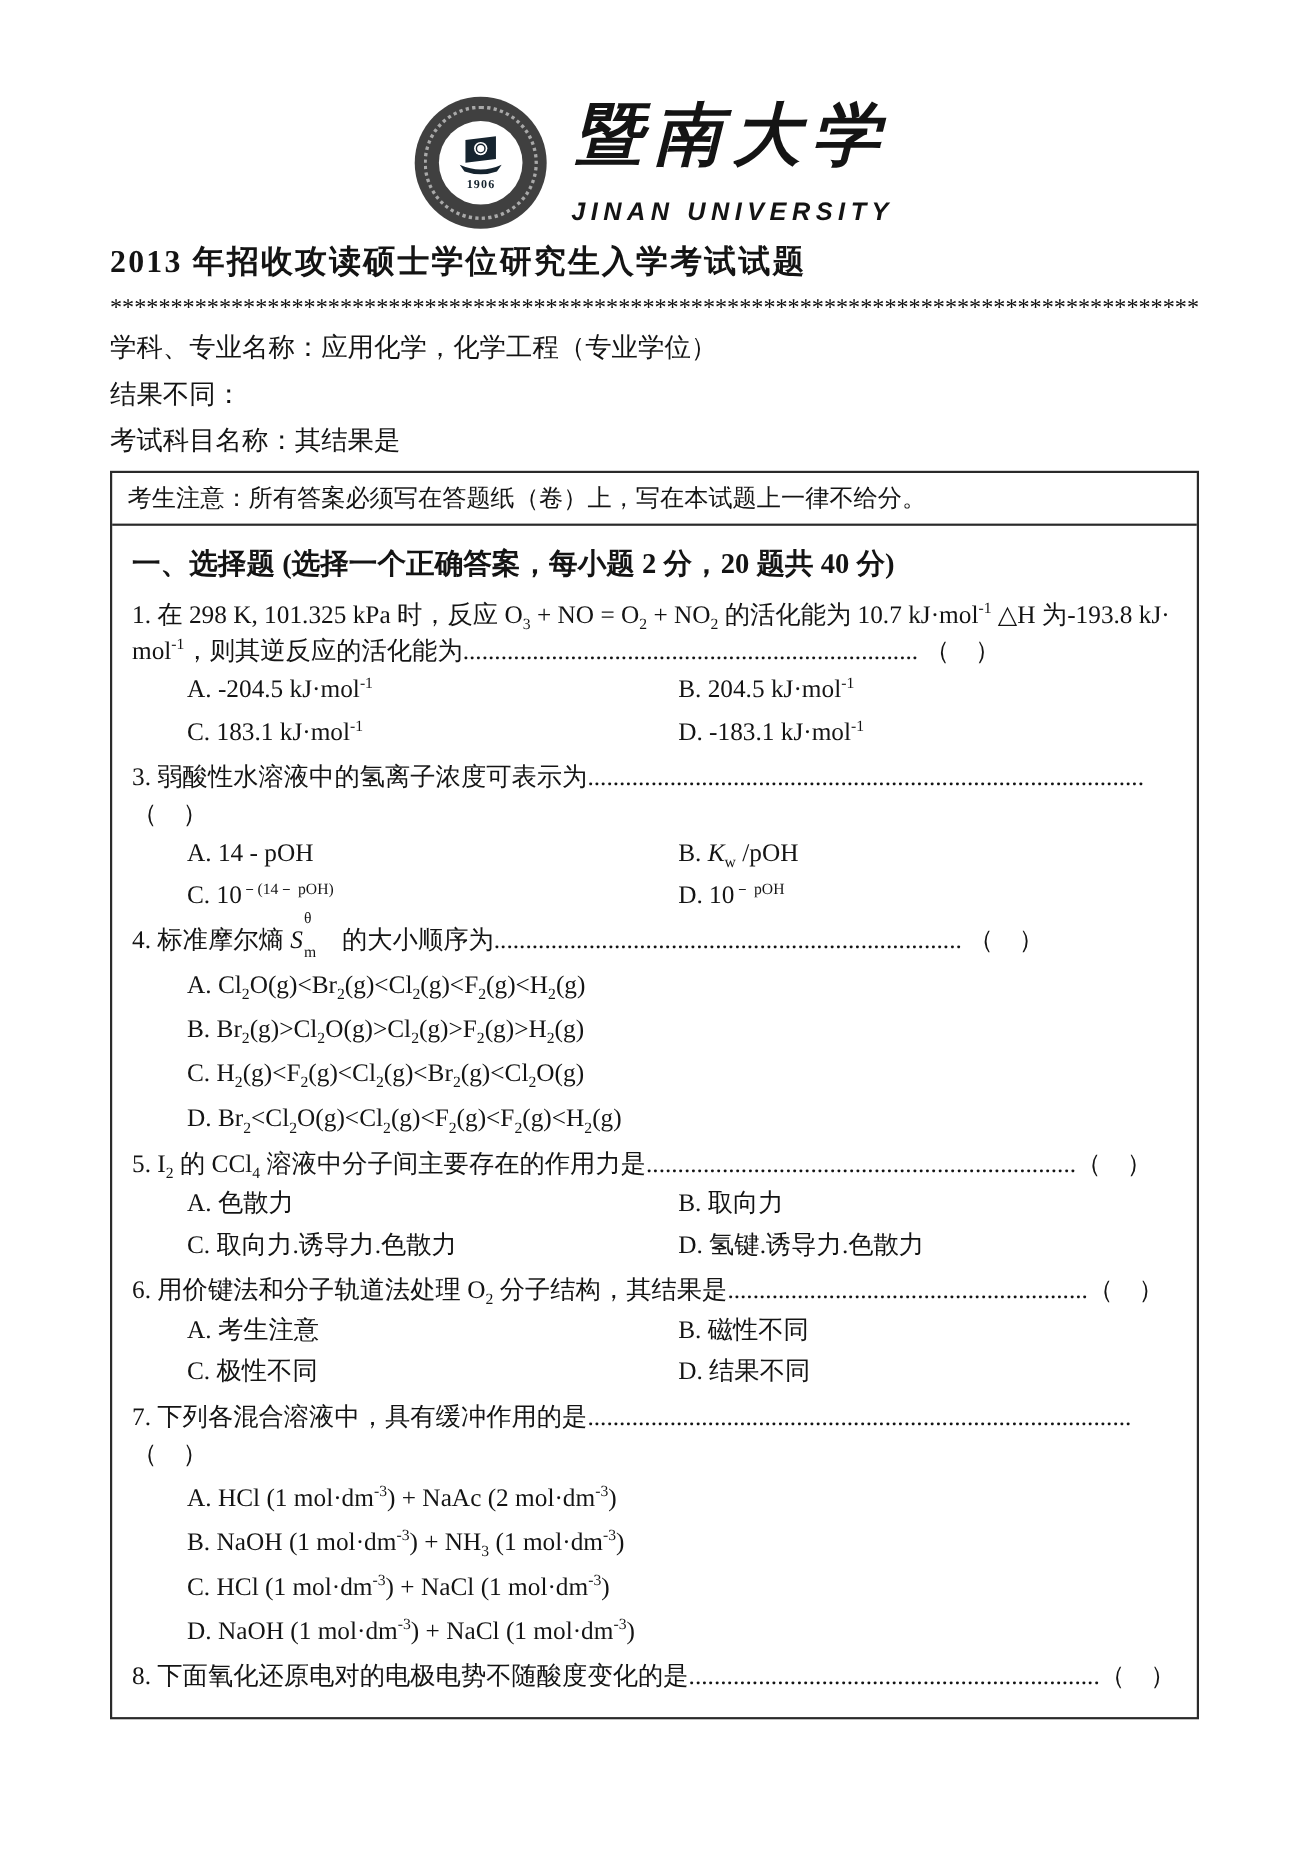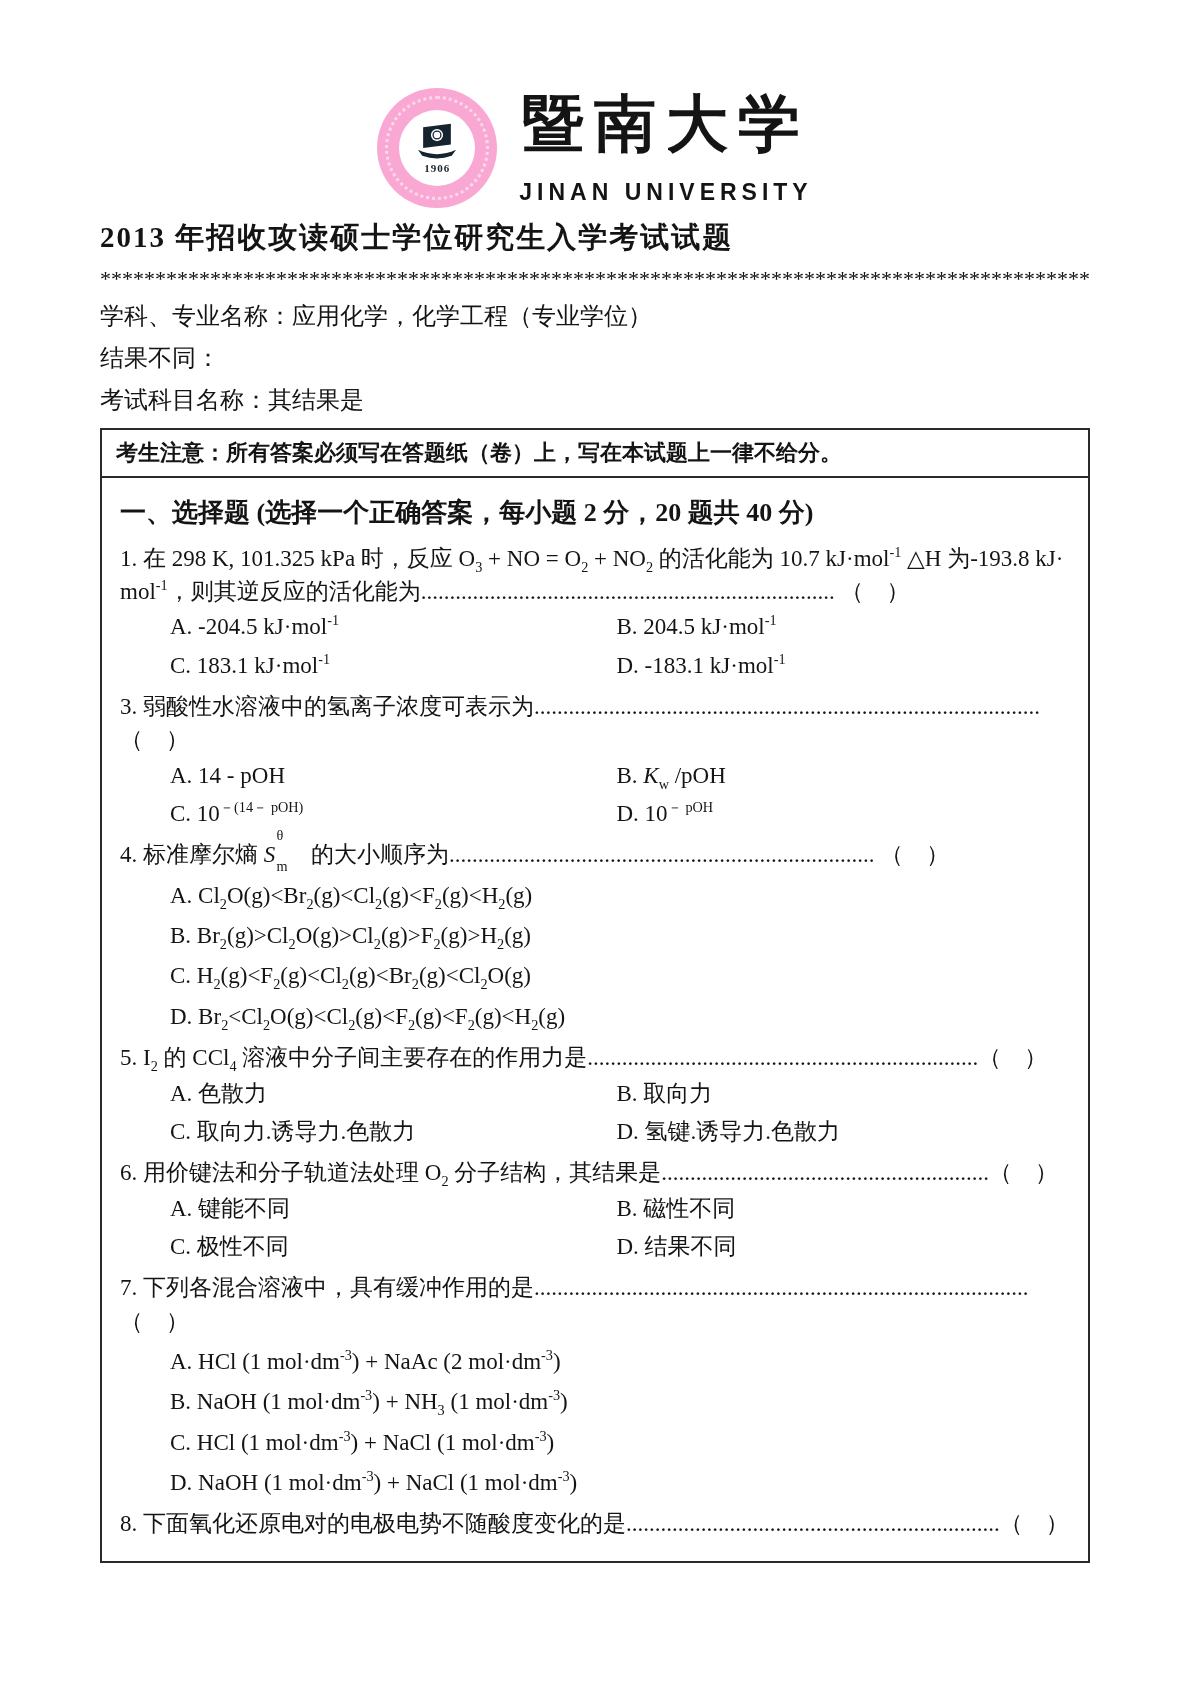--- a/index.html
+++ b/index.html
@@ -5,36 +5,36 @@
   * { margin:0; padding:0; box-sizing:border-box; }
   html,body { background:#e8e8e8; }
   .page {
     width:1190px; height:1683px; margin:0 auto; background:#ffffff;
     font-family:"Liberation Serif","DejaVu Serif",serif;
     color:#141414; position:relative; overflow:hidden;
     padding:88px 100px 0 100px;
   }
   
   .brand { display:flex; justify-content:center; align-items:center; gap:22px; }
-  .logo { width:120px; height:120px; border-radius:50%; background:#f9a8d4; position:relative; flex:0 0 auto; }
+  .logo { width:120px; height:120px; border-radius:50%; background:#404040; position:relative; flex:0 0 auto; }
   .logo .ring { position:absolute; inset:8px; border-radius:50%; border:3px dotted rgba(255,255,255,.55); }
   .logo .inner { position:absolute; inset:22px; border-radius:50%; background:#ffffff; display:flex; flex-direction:column; align-items:center; justify-content:center; }
   .logo svg { width:52px; height:40px; display:block; }
   .logo .yr { font-size:11px; font-weight:bold; color:#16242f; letter-spacing:1px; line-height:1; margin-top:1px; }
-  .names { text-align:center; }
+  .names { text-align:center;font-style:italic; }
   .cn { font-size:62px; font-weight:bold; letter-spacing:10px; line-height:1.1; white-space:nowrap; }
   .en { font-family:"Liberation Sans","DejaVu Sans",sans-serif; font-size:23px; font-weight:bold; letter-spacing:5px; margin-top:20px; white-space:nowrap; }
   .title { text-align:left; font-size:29px; font-weight:bold; margin-top:10px; letter-spacing:2px; }
   .stars { width:990px; overflow:hidden; white-space:nowrap; font-size:22px; line-height:1; margin-top:10px; color:#111; }
   
   .meta { font-size:24px; }
   .meta .row { margin:10px 0; }
   
   .box { margin-top:12px; border:2px solid #2a2a2a; width:990px; }
-  .notice { border-bottom:2px solid #2a2a2a; padding:8px 14px; font-size:22px; font-weight:700; }
+  .notice { border-bottom:2px solid #2a2a2a; padding:8px 14px; font-size:22px; font-weight:400; }
   .content { padding:10px 18px 18px 18px; font-size:23px; line-height:1.45; }
   .section-head { font-size:26px; font-weight:600; margin:6px 0 10px 0; }
   .q { margin:2px 0; }
   .stem { margin:4px 0 2px 0; word-break:break-all; }
   .opts { margin:2px 0 8px 0; }
   .opts.two-col { display:grid; grid-template-columns:47% 53%; row-gap:5px; }
   .opts .opt { padding-left:50px; }
   .opts.one-col .opt { margin:7px 0; }
   sup,sub { font-size:0.62em; line-height:0; }
   i { font-style:italic; }
@@ -124,21 +124,21 @@
           <div class="opt">A. 色散力</div>
           <div class="opt">B. 取向力</div>
           <div class="opt">C. 取向力.诱导力.色散力</div>
           <div class="opt">D. 氢键.诱导力.色散力</div>
         </div>
       </div>
 
       <div class="q">
         <div class="stem">6.  用价键法和分子轨道法处理 O<sub>2</sub> 分子结构，其结果是.........................................................（　）</div>
         <div class="opts two-col">
-          <div class="opt">A. 键能不同</div>
+          <div class="opt">A. 考生注意</div>
           <div class="opt">B. 磁性不同</div>
           <div class="opt">C. 极性不同</div>
           <div class="opt">D. 结果不同</div>
         </div>
       </div>
 
       <div class="q">
         <div class="stem">7.  下列各混合溶液中，具有缓冲作用的是...................................................................................... （　）</div>
         <div class="opts one-col">
           <div class="opt">A. HCl (1 mol·dm<sup>-3</sup>) + NaAc (2 mol·dm<sup>-3</sup>)</div>

